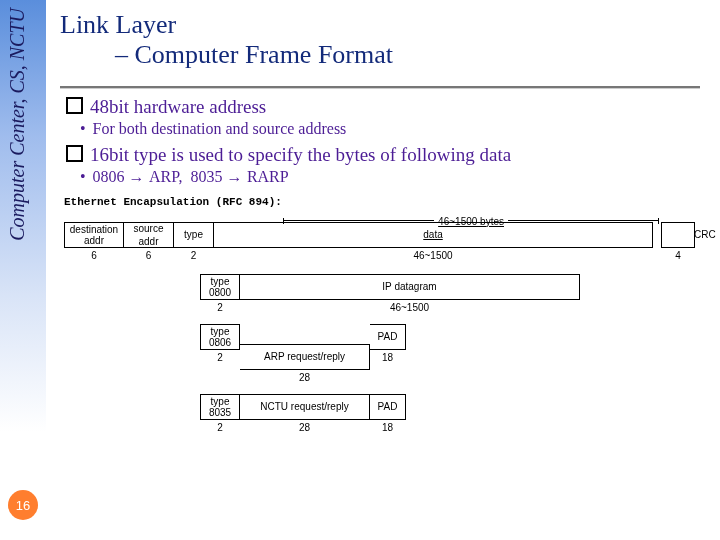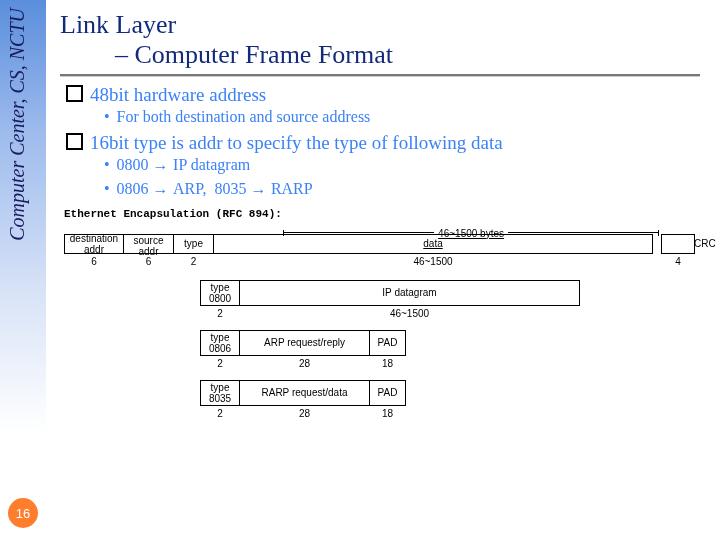--- a/index.html
+++ b/index.html
@@ -30,21 +30,21 @@
     font-family: Georgia, "Times New Roman", serif;
     font-style: italic;
     font-size: 20px;
     color: #1a1a5e;
     white-space: nowrap;
     letter-spacing: 0px;
   }
   .page-num {
     position: absolute;
     left: 8px;
-    bottom: 12px;
+    bottom: 20px;
     width: 30px;
     height: 30px;
     background: #ff7e2e;
     border-radius: 50%;
     color: #fff;
     font-family: Arial, sans-serif;
     font-size: 13px;
     display: flex;
     align-items: center;
     justify-content: center;
@@ -52,46 +52,46 @@
   .content {
     position: absolute;
     left: 60px;
     top: 10px;
     right: 10px;
   }
   .title {
     font-size: 26px;
     color: #132a7a;
     line-height: 1.15;
-    margin-bottom: 4px;
+    margin-bottom: 16px;
   }
   .title .t1 { display: block; }
   .title .t2 { display: block; padding-left: 55px; }
   .hr {
     height: 2px;
     background: #777;
     box-shadow: 0 1px 0 #ccc;
     margin: 4px 0 8px 0;
     width: 640px;
   }
-  .bullets { font-size: 19px; color: #3b82f6; }
+  .bullets { font-size: 19px; color: #4c1d95; }
   .b1 {
     margin: 4px 0 2px 0;
     padding-left: 6px;
   }
   .sq {
     display: inline-block;
     width: 13px; height: 13px;
     border: 2px solid #000;
     margin-right: 7px;
     vertical-align: -1px;
   }
   .b2 {
     font-size: 16px;
-    margin: 2px 0 6px 44px;
+    margin: 2px 0 6px 20px;
   }
   .b2 .dot { margin-right: 7px; }
   .arrow { font-family: Arial, sans-serif; }
   .diagram-wrap {
     margin-top: 10px;
     width: 635px;
   }
   .enc-title {
     font-family: Liberation Mono, monospace;
     font-weight: bold;
@@ -100,21 +100,21 @@
     margin-left: 4px;
   }
   .cell {
     border: 1px solid #000;
     font-family: Arial, sans-serif;
     font-size: 10px;
     text-align: center;
     display: flex;
     flex-direction: column;
     justify-content: center;
-    height: 20px;
+    height: 26px;
     box-sizing: border-box;
     position: relative;
   }
   .gap { width: 8px; }
   .below {
     position: absolute;
     bottom: -14px;
     left: 0; right: 0;
     font-family: Arial, sans-serif;
     font-size: 10px;
@@ -144,25 +144,21 @@
 
   <div class="bullets">
     <div class="b1">
       <span class="sq"></span><span>48bit hardware address</span>
     </div>
     <div class="b2">
       <span class="dot">•</span><span>For both destination and source address</span>
     </div>
 
     <div class="b1">
-      <span class="sq"></span><span>16bit type is addr to specify the type of following data</span>
-    </div>
-    <div class="b2">
-      <span class="dot">•</span><span>0800</span>
-      <span class="arrow"> → </span><span>IP datagram</span>
+      <span class="sq"></span><span>16bit type is used to specify the bytes of following data</span>
     </div>
     <div class="b2">
       <span class="dot">•</span><span>0806</span>
       <span class="arrow"> → </span><span>ARP,</span>
       &nbsp;<span>8035</span>
       <span class="arrow"> → </span><span>RARP</span>
     </div>
   </div>
 
   <div class="diagram-wrap">
@@ -215,38 +211,38 @@
         <div class="below">46~1500</div>
       </div>
     </div>
 
     <div class="subrow" style="margin-top:24px;">
       <div class="cell" style="width:40px;">
         <div>type</div>
         <div>0806</div>
         <div class="below">2</div>
       </div>
-      <div class="cell" style="width:130px; border-left:none;">
+      <div class="cell" style="width:130px; border-left:none;margin-top:20px;">
         <div>ARP request/reply</div>
         <div class="below">28</div>
       </div>
       <div class="cell" style="width:36px; border-left:none;">
         <div>PAD</div>
         <div class="below">18</div>
       </div>
     </div>
 
     <div class="subrow" style="margin-top:24px;">
       <div class="cell" style="width:40px;">
         <div>type</div>
         <div>8035</div>
         <div class="below">2</div>
       </div>
       <div class="cell" style="width:130px; border-left:none;">
-        <div>RARP request/data</div>
+        <div>NCTU request/reply</div>
         <div class="below">28</div>
       </div>
       <div class="cell" style="width:36px; border-left:none;">
         <div>PAD</div>
         <div class="below">18</div>
       </div>
     </div>
 
   </div>
 </div>

